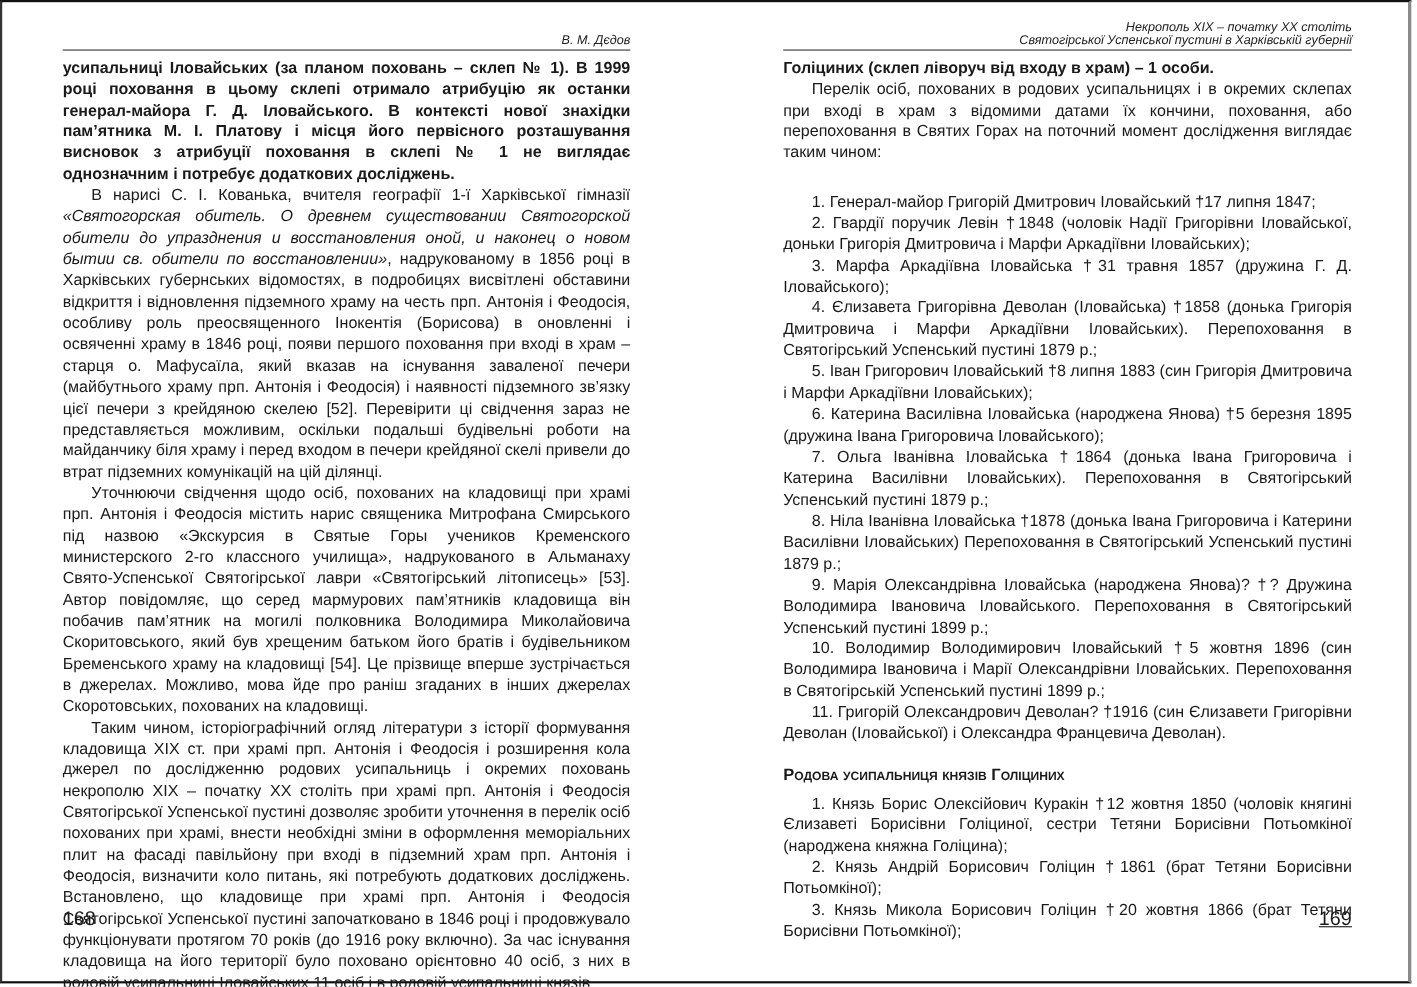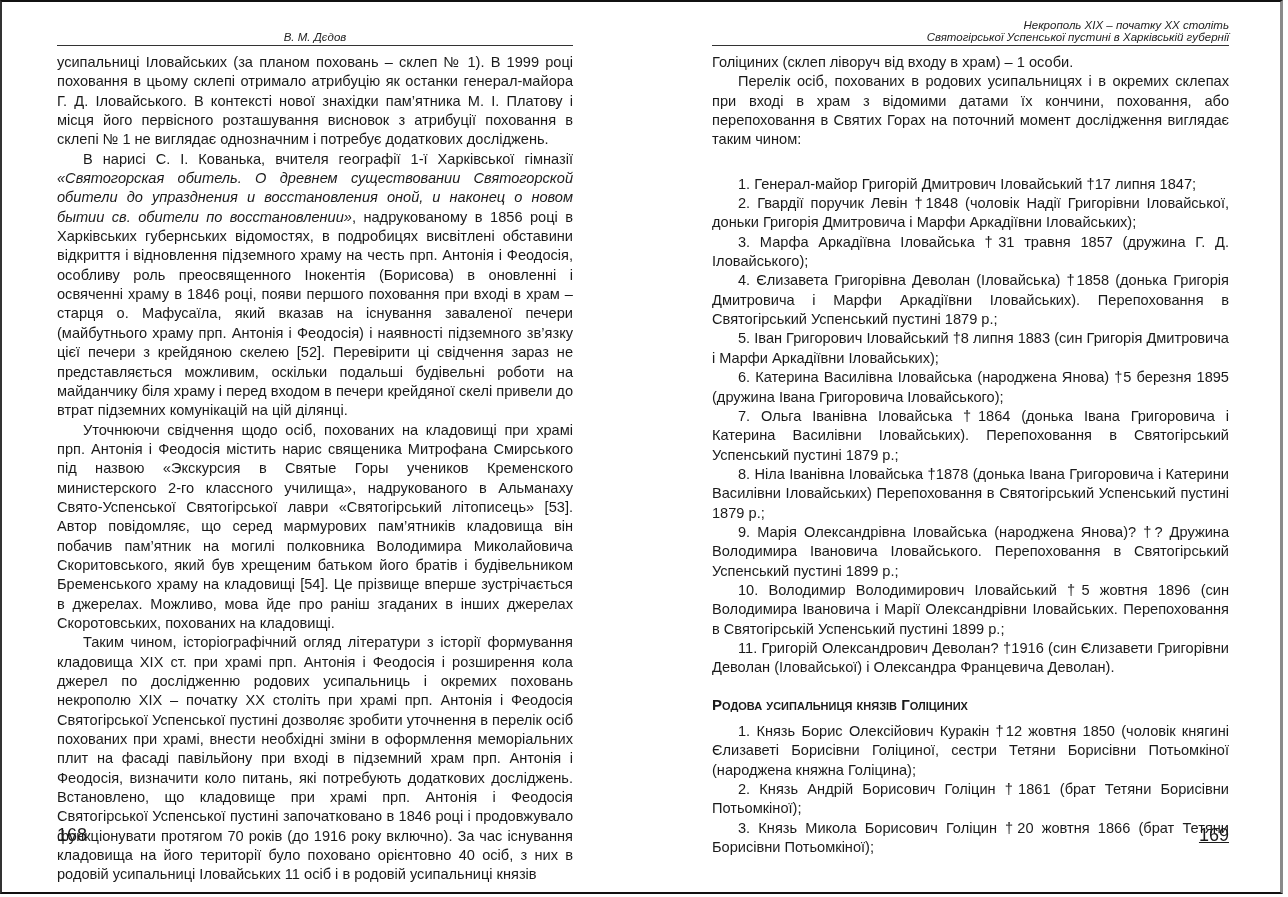--- a/index.html
+++ b/index.html
@@ -2,27 +2,27 @@
 <html><head>
 <meta charset="utf-8">
 <style>
   html, body { margin: 0; padding: 0; background: #ffffff; }
   body { width: 1288px; height: 897px; overflow: hidden; position: relative; font-family: "Liberation Sans", sans-serif; color: #1a1a1a; }
   .frame { position: absolute; left: 0; top: 0; width: 1283px; height: 894px; border-top: 2px solid #111; border-left: 2px solid #333; border-bottom: 2px solid #111; border-right: 3px solid #8a8a8a; box-sizing: border-box; }
   .page { position: absolute; top: 0; height: 696px; }
   .page.left { left: 57px; width: 516px; }
   .page.right { left: 712px; width: 517px; }
   .running-head { position: absolute; left: 0; right: 0; font-style: italic; font-size: 11.5px; color: #222; line-height: 12px; }
-  .left .running-head { top: 31px; text-align: center; }
+  .left .running-head { top: 31px; text-align: right; }
   .right .running-head { top: 19px; text-align: right; }
   .rule { position: absolute; left: 0; right: 0; top: 45px; height: 0; border-top: 1px solid #333; }
   .body { position: absolute; left: 0; right: 0; top: 53px; font-size: 14.6px; line-height: 19.35px; text-align: justify; }
   .body p { margin: 0; }
   .body p.indent { text-indent: 26px; }
-  .body p.noindent { text-indent: 0; }
+  .body p.noindent { text-indent: 0; font-weight: bold; }
   .body .it { font-style: italic; }
   .section-title { font-weight: bold; font-variant: small-caps; font-size: 15px; margin: 0; text-align: left; }
   .gap-before-sec { height: 17px; }
   .gap-after-sec { height: 8px; }
   .page-number { position: absolute; top: 825px; font-size: 18px; }
   .left .page-number { left: 0; }
   .right .page-number { right: 0; text-decoration: underline; }
 </style>
 </head>
 <body>

